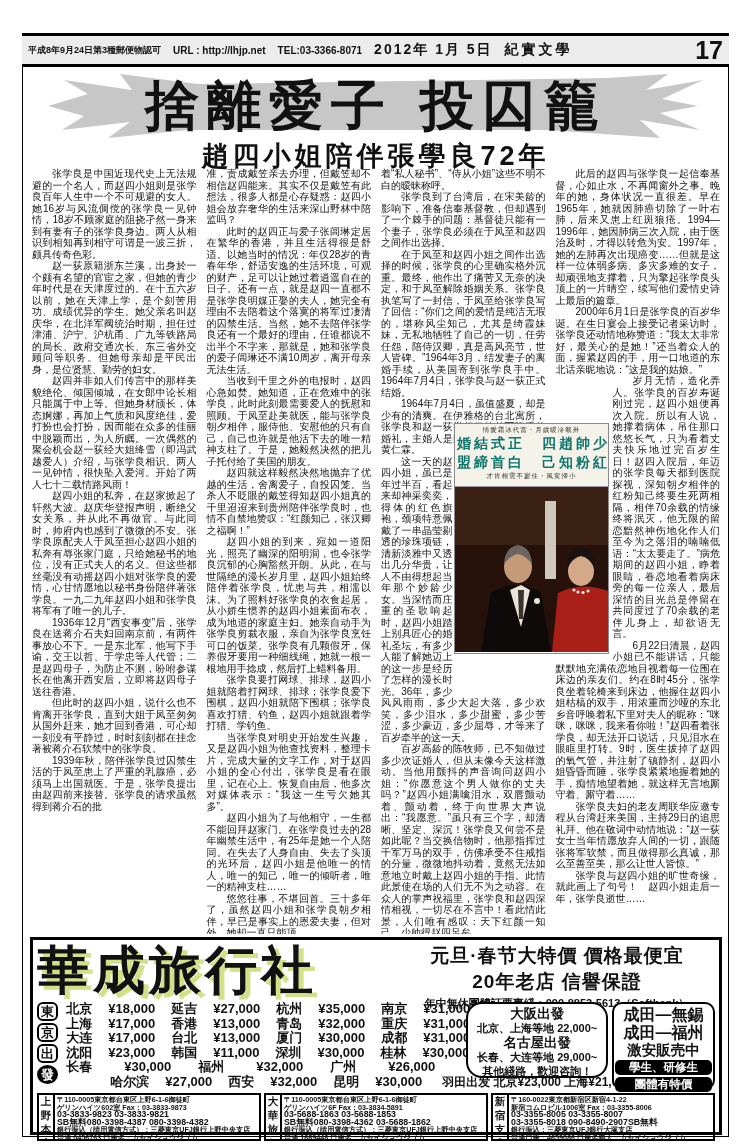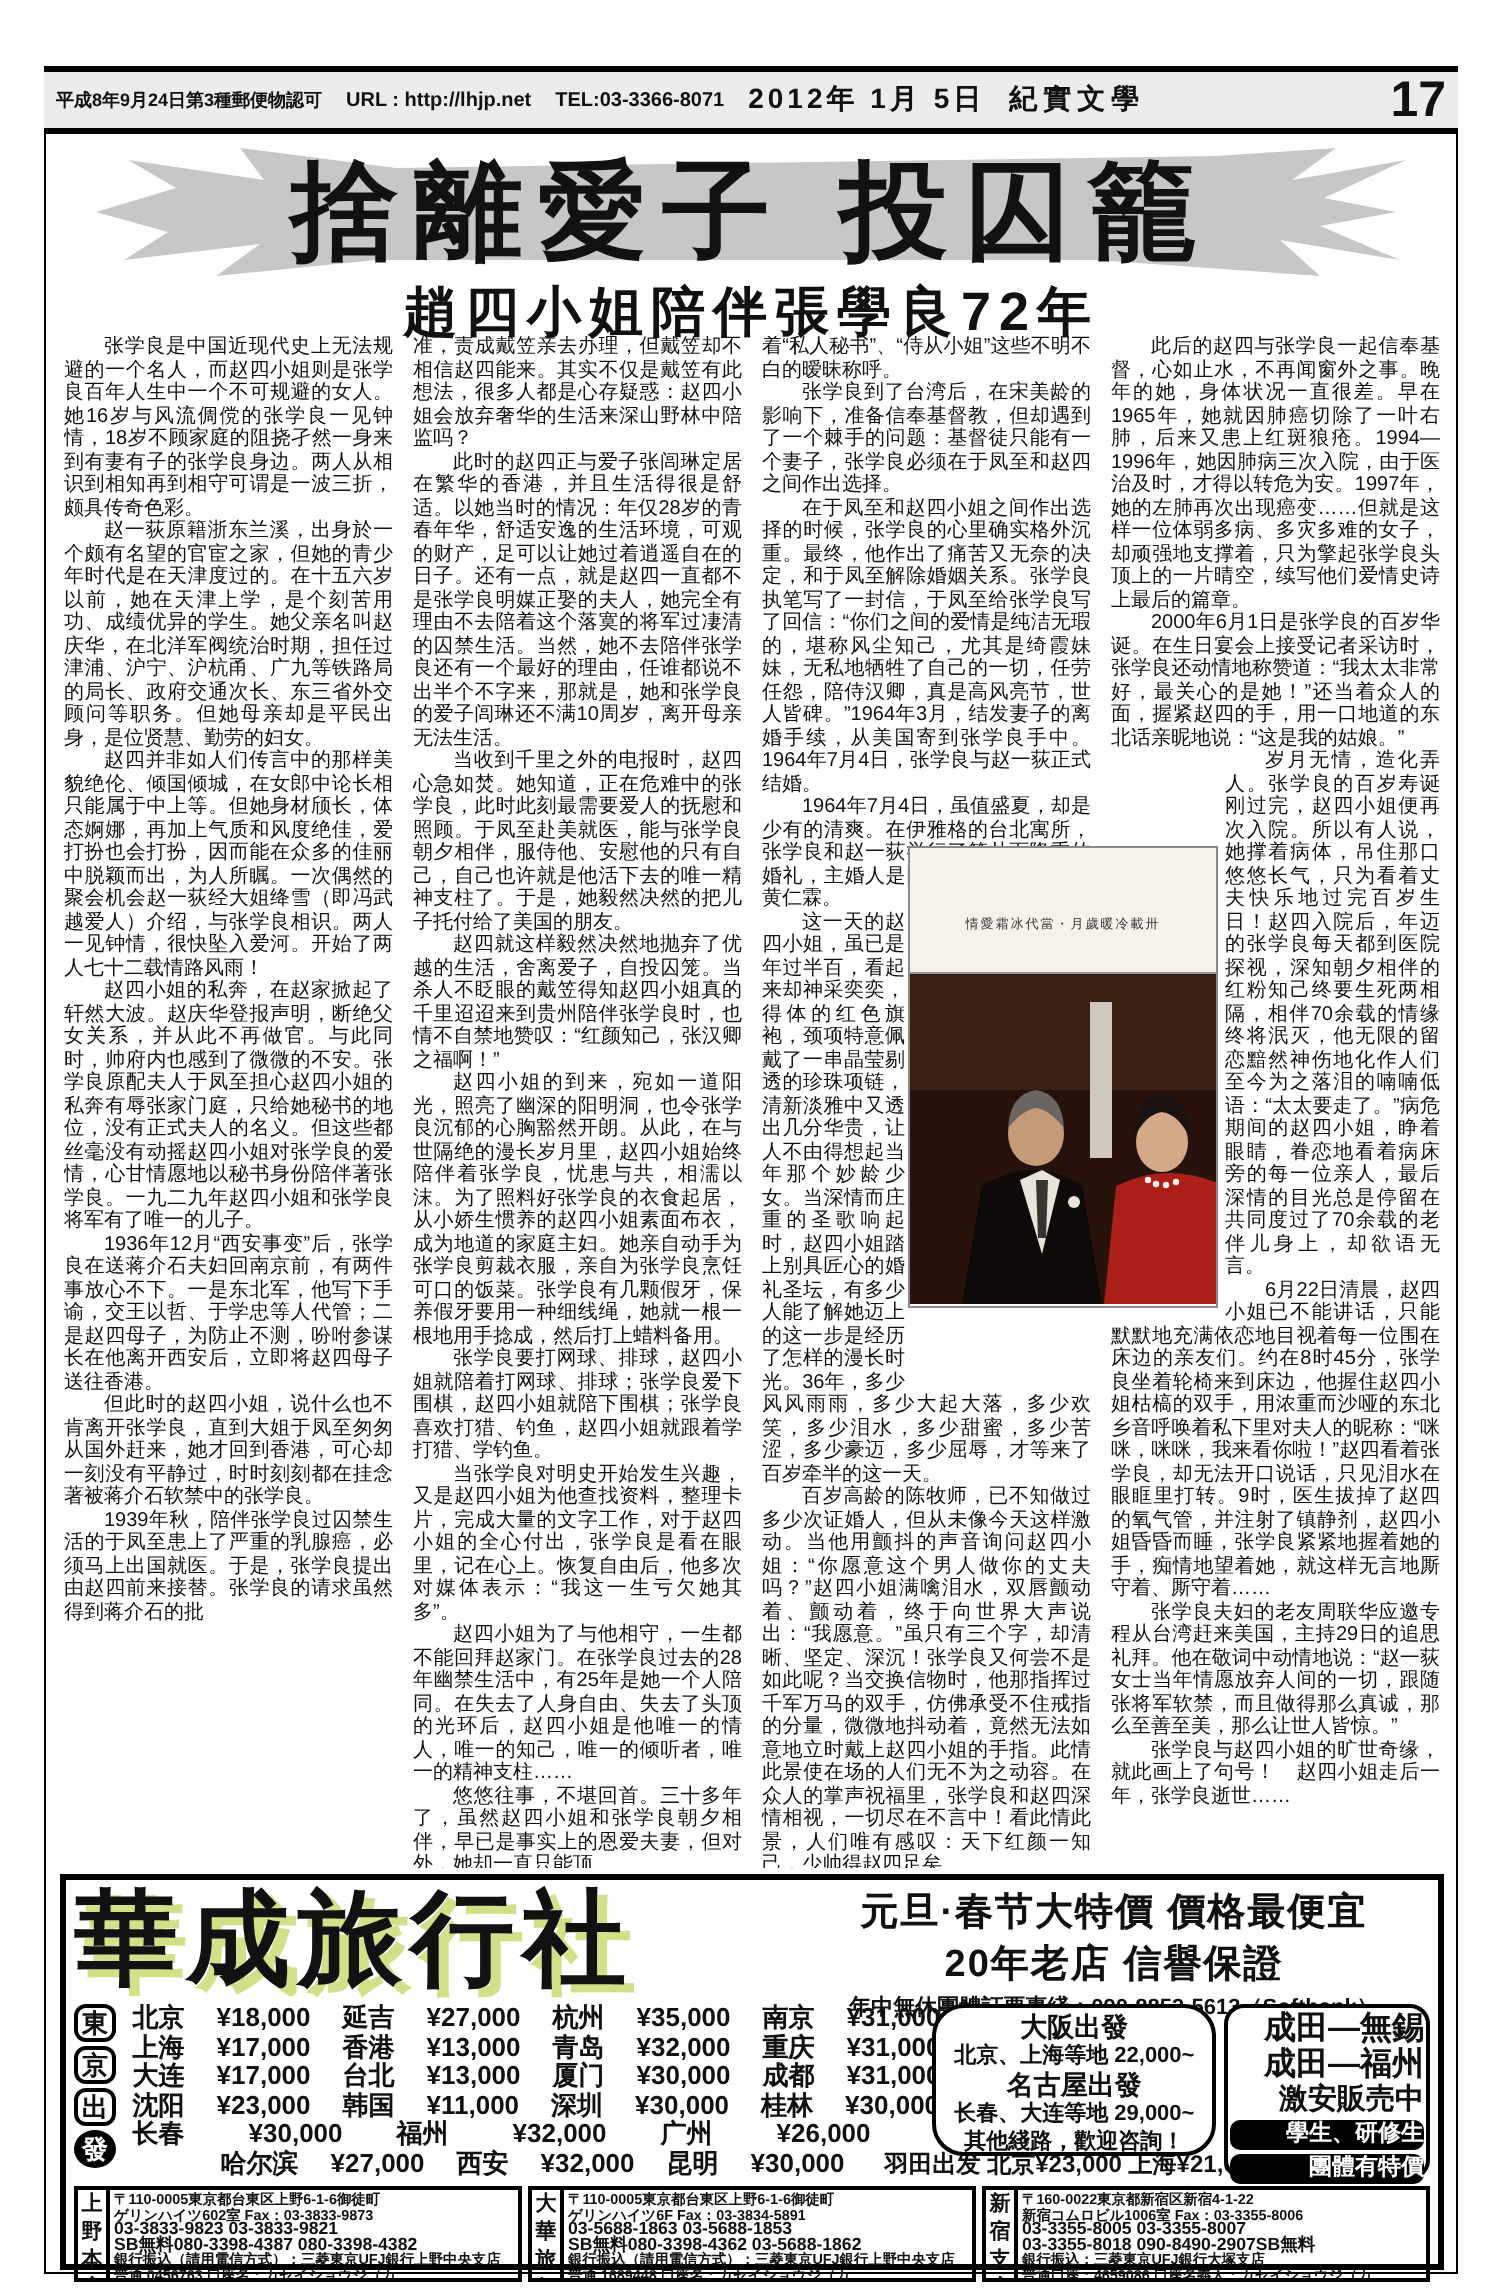--- a/index.html
+++ b/index.html
@@ -39,21 +39,21 @@
   .para { text-indent:2em; }
   .para.noindent { text-indent:0; }
   .spacer-right { float:right; width:93px; height:234px; }
   .spacer-left  { float:left;  width:57px; height:280px; }
 
   
   .photo { position:absolute; left:455px; top:424px; width:153px; height:229px;
     outline:1px solid #8a8a8a; background:#fff; z-index:3; }
   .clipping { height:63px; background:#f5f2ea; border-bottom:1px solid #999;
     padding:2px 2px; overflow:hidden; text-align:center; font-family:"DejaVu Serif", serif; }
-  .clip-line { white-space:nowrap;margin-top:32px; }
+  .clip-line { white-space:nowrap; }
   .clip-line.small { font-size:6.5px; letter-spacing:1px; color:#333; line-height:8px; }
   .clip-line.big { font-size:14px; font-weight:bold; letter-spacing:3px; line-height:19px; color:#0f766e;text-align:center; }
   .photo-img { height:165px; overflow:hidden; }
   .photo-img svg { display:block; }
 
   
   .ad-box { position:absolute; left:30px; top:937px; width:692px; height:198px;
     border:3px solid #000; background:#fff; padding:2px 4px; z-index:4; }
   .ad-top { display:flex; height:58px; }
   .agency { font-size:52px; font-weight:900; letter-spacing:4px; line-height:56px;
@@ -68,21 +68,21 @@
     font-size:13px; font-weight:900; line-height:16px; text-align:center; }
   .origin span.inv { background:#000; color:#fff; border-radius:50%; }
   .fares { width:400px; }
   .fare-row { display:flex; font-size:13px; font-weight:bold; line-height:14.5px; white-space:nowrap;gap:16px; }
   .fr-city { width:42px; } .fr-city.w3 { width:54px;margin-left:44px; } .fr-price { width:58px; }
   .haneda { font-size:12px; margin-left:4px; }
   .osaka { width:146px; border:2.5px solid #000; border-radius:16px; text-align:center;
     padding:2px 2px; height:76px; background:#fff; }
   .osaka .b { font-size:13.5px; font-weight:900; line-height:15px; white-space:nowrap; }
   .osaka .s { font-size:11px; font-weight:bold; line-height:14px; white-space:nowrap; }
-  .narita { width:106px; border:2.5px solid #000; border-radius:10px; text-align:right;
+  .narita { width:106px; border:2.5px solid #000; border-radius:10px; text-align:center;
     padding:2px 1px; height:88px; background:#fff; margin-left:4px; }
   .narita .l { font-size:16px; font-weight:900; line-height:18px; white-space:nowrap; }
   .narita .l3 { font-size:14.5px; font-weight:900; line-height:16px; white-space:nowrap; }
   .badge { background:#000; color:#fff; border-radius:5px; font-size:11.5px; font-weight:bold;
     line-height:13px; margin-top:2px; padding:1px 0; white-space:nowrap; }
 
   .branches { display:flex; margin-top:3px; height:48px; gap:3px; }
   .branch { flex:1; border:2px solid #000; display:flex; overflow:hidden; }
   .branch-label { width:16px; border-right:2px solid #000; font-size:10.5px; font-weight:900;
     text-align:center; display:flex; flex-direction:column; justify-content:space-around; }

